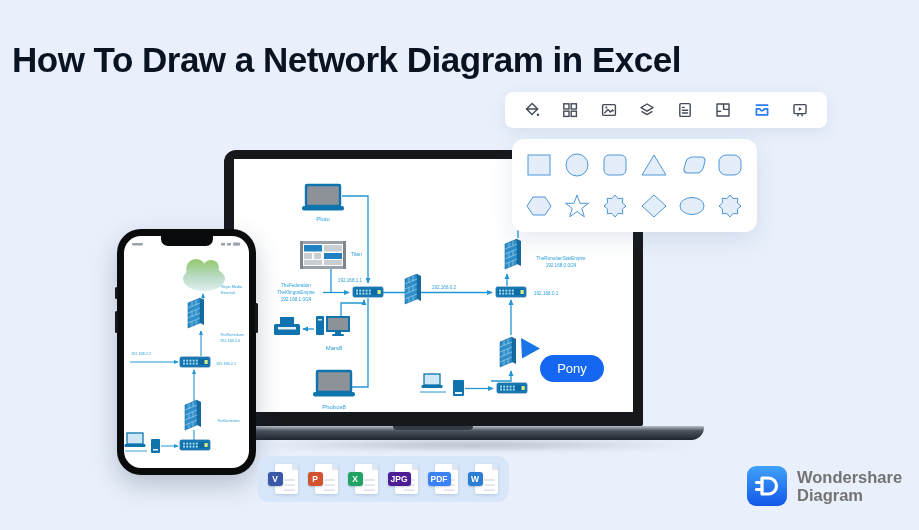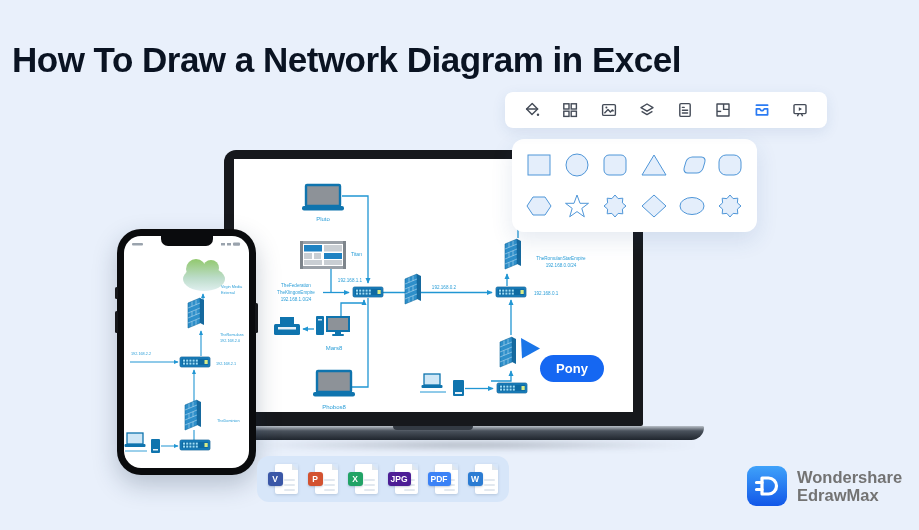--- a/index.html
+++ b/index.html
@@ -31,21 +31,21 @@
     background:linear-gradient(180deg,#b9c0c8 0%,#4a525c 35%,#20262e 100%);
     border-radius:2px 2px 18px 18px;}
   .laptop-notch{position:absolute;left:161px;top:0;width:80px;height:4px;background:#333a43;
     border-radius:0 0 6px 6px;}
   .laptop-shadow{position:absolute;left:238px;top:441px;width:466px;height:8px;z-index:0;
     background:radial-gradient(ellipse at center, rgba(30,40,55,.45), rgba(30,40,55,0) 70%);
     filter:blur(3px);}
 
   
   .pony{position:absolute;left:540px;top:355px;width:64px;height:27px;border:none;border-radius:14px;
-    background:#1567f2;color:#fff;font-family:"Liberation Sans",sans-serif;font-size:13px;font-weight:700;
+    background:#1567f2;color:#fff;font-family:"Liberation Sans",sans-serif;font-size:13px;font-weight:400;
     z-index:2;cursor:pointer;text-align:center;}
 
   
   .phone{position:absolute;left:117px;top:229px;width:139px;height:246px;background:#0a0b0d;
     border-radius:24px;padding:7px;box-sizing:border-box;z-index:6;box-shadow:0 10px 24px rgba(30,50,80,.25);}
   .phone-screen{width:100%;height:100%;background:#fff;border-radius:17px;overflow:hidden;position:relative;}
   .phone-notch{position:absolute;left:50%;top:0;transform:translateX(-50%);width:52px;height:10px;
     background:#0a0b0d;border-radius:0 0 7px 7px;z-index:2;}
   .phone-btn{position:absolute;background:#15171a;border-radius:2px;}
   .pb1{left:-2px;top:58px;width:3px;height:12px;}
@@ -434,17 +434,17 @@
   </div>
 
   <div class="logo">
     <svg width="40" height="40" viewBox="0 0 40 40">
       <rect x="0" y="0" width="40" height="40" rx="9" fill="url(#lg)"></rect>
       <path d="M15 12 h6.5 a8 8 0 0 1 0 16 h-6.5 z" fill="none" stroke="#fff" stroke-width="3.2" stroke-linejoin="round"></path>
       <path d="M9.5 16.5 h5.5 M9.5 23.5 h5.5" stroke="#fff" stroke-width="3.2" stroke-linecap="round"></path>
     </svg>
     <div class="logo-text">
       <div>Wondershare</div>
-      <div>EdrawMax</div>
+      <div>Diagram</div>
     </div>
   </div>
 
 </div>
 
 </body></html>

